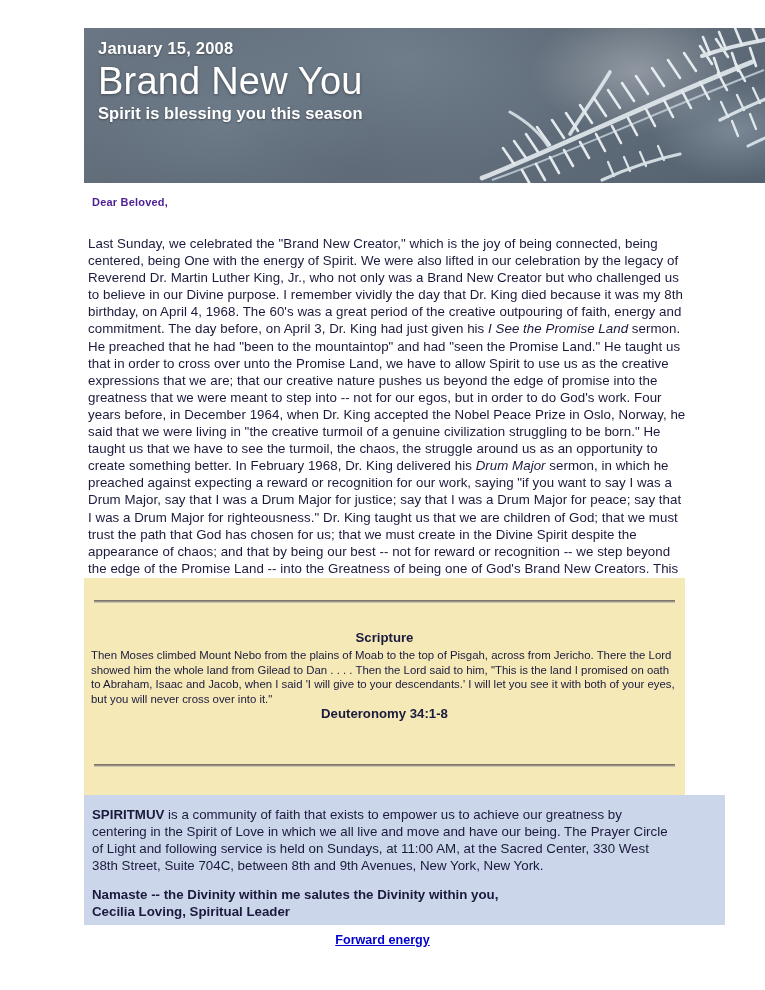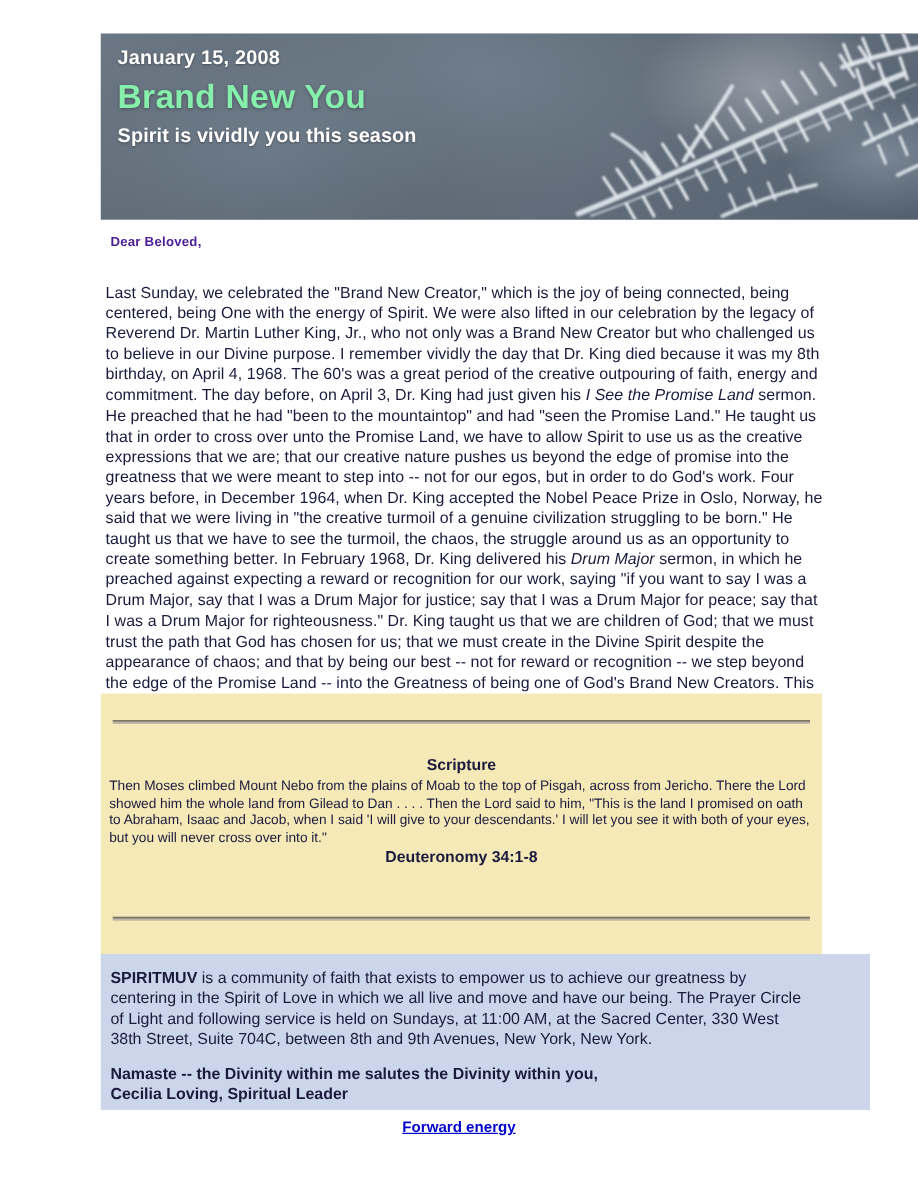--- a/index.html
+++ b/index.html
@@ -59,23 +59,23 @@
   }
   .banner-date {
     color: #ffffff;
     font-size: 16.5px;
     font-weight: bold;
     letter-spacing: 0.2px;
     line-height: 20px;
     text-shadow: 0 1px 2px rgba(0,0,0,0.35);
   }
   .banner-title {
-    color: #86efac;
-    font-size: 28px;
-    font-weight: bold;
+    color: #ffffff;
+    font-size: 38px;
+    font-weight: normal;
     line-height: 38px;
     margin-top: 4px;
     letter-spacing: 0.2px;
     text-shadow: 0 1px 3px rgba(0,0,0,0.35);
   }
   .banner-sub {
     color: #ffffff;
     font-size: 16.5px;
     font-weight: bold;
     line-height: 21px;
@@ -295,21 +295,21 @@
               <path d="M194 138 l-6 -14"></path>
             <path d="M212 132 l-6 -14"></path>
           </g>
           <path d="M296 118 C312 110 326 104 340 100" stroke="#dbe4ea" stroke-width="3" fill="none" stroke-linecap="round"></path>
         </g>
       </svg>
     </div>
     <div class="banner-text">
       <div class="banner-date">January 15, 2008</div>
       <div class="banner-title">Brand New You</div>
-      <div class="banner-sub">Spirit is vividly you this season</div>
+      <div class="banner-sub">Spirit is blessing you this season</div>
     </div>
   </div>
 
   <div class="salutation">Dear Beloved,</div>
 
   <div class="body-copy">
     <span>Last Sunday, we celebrated the "Brand New Creator," which is the joy of being connected, being centered, being One with the energy of Spirit.  We were also lifted in our celebration by the legacy of Reverend Dr. Martin Luther King, Jr., who not only was a Brand New Creator but who challenged us to believe in our Divine purpose.  I remember vividly the day that Dr. King died because it was my 8th birthday, on April 4, 1968.  The 60's was a great period of the creative outpouring of faith, energy and commitment.  The day before, on April 3, Dr. King had just given his </span><em>I See the Promise Land</em><span> sermon.  He preached that he had "been to the mountaintop" and had "seen the Promise Land."  He taught us that in order to cross over unto the Promise Land, we have to allow Spirit to use us as the creative expressions that we are; that our creative nature pushes us beyond the edge of promise into the greatness that we were meant to step into -- not for our egos, but in order to do God's work. Four years before, in December 1964, when Dr. King accepted the Nobel Peace Prize in Oslo, Norway, he said that we were living in "the creative turmoil of a genuine civilization struggling to be born."  He taught us that we have to see the turmoil, the chaos, the struggle around us as an opportunity to create something better.  In February 1968, Dr. King delivered his </span><em>Drum Major</em><span> sermon, in which he preached against expecting a reward or recognition for our work, saying "if you want to say I was a Drum Major, say that I was a Drum Major for justice; say that I was a Drum Major for peace; say that I was a Drum Major for righteousness."  Dr. King taught us that we are children of God; that we must trust the path that God has chosen for us; that we must create in the Divine Spirit despite the appearance of chaos; and that by being our best -- not for reward or recognition -- we step beyond the edge of the Promise Land -- into the Greatness of being one of God's Brand New Creators. This is a prayer that you bless others through the Brand New Creator in You.</span>
   </div>
 
   <div class="scripture-box">

